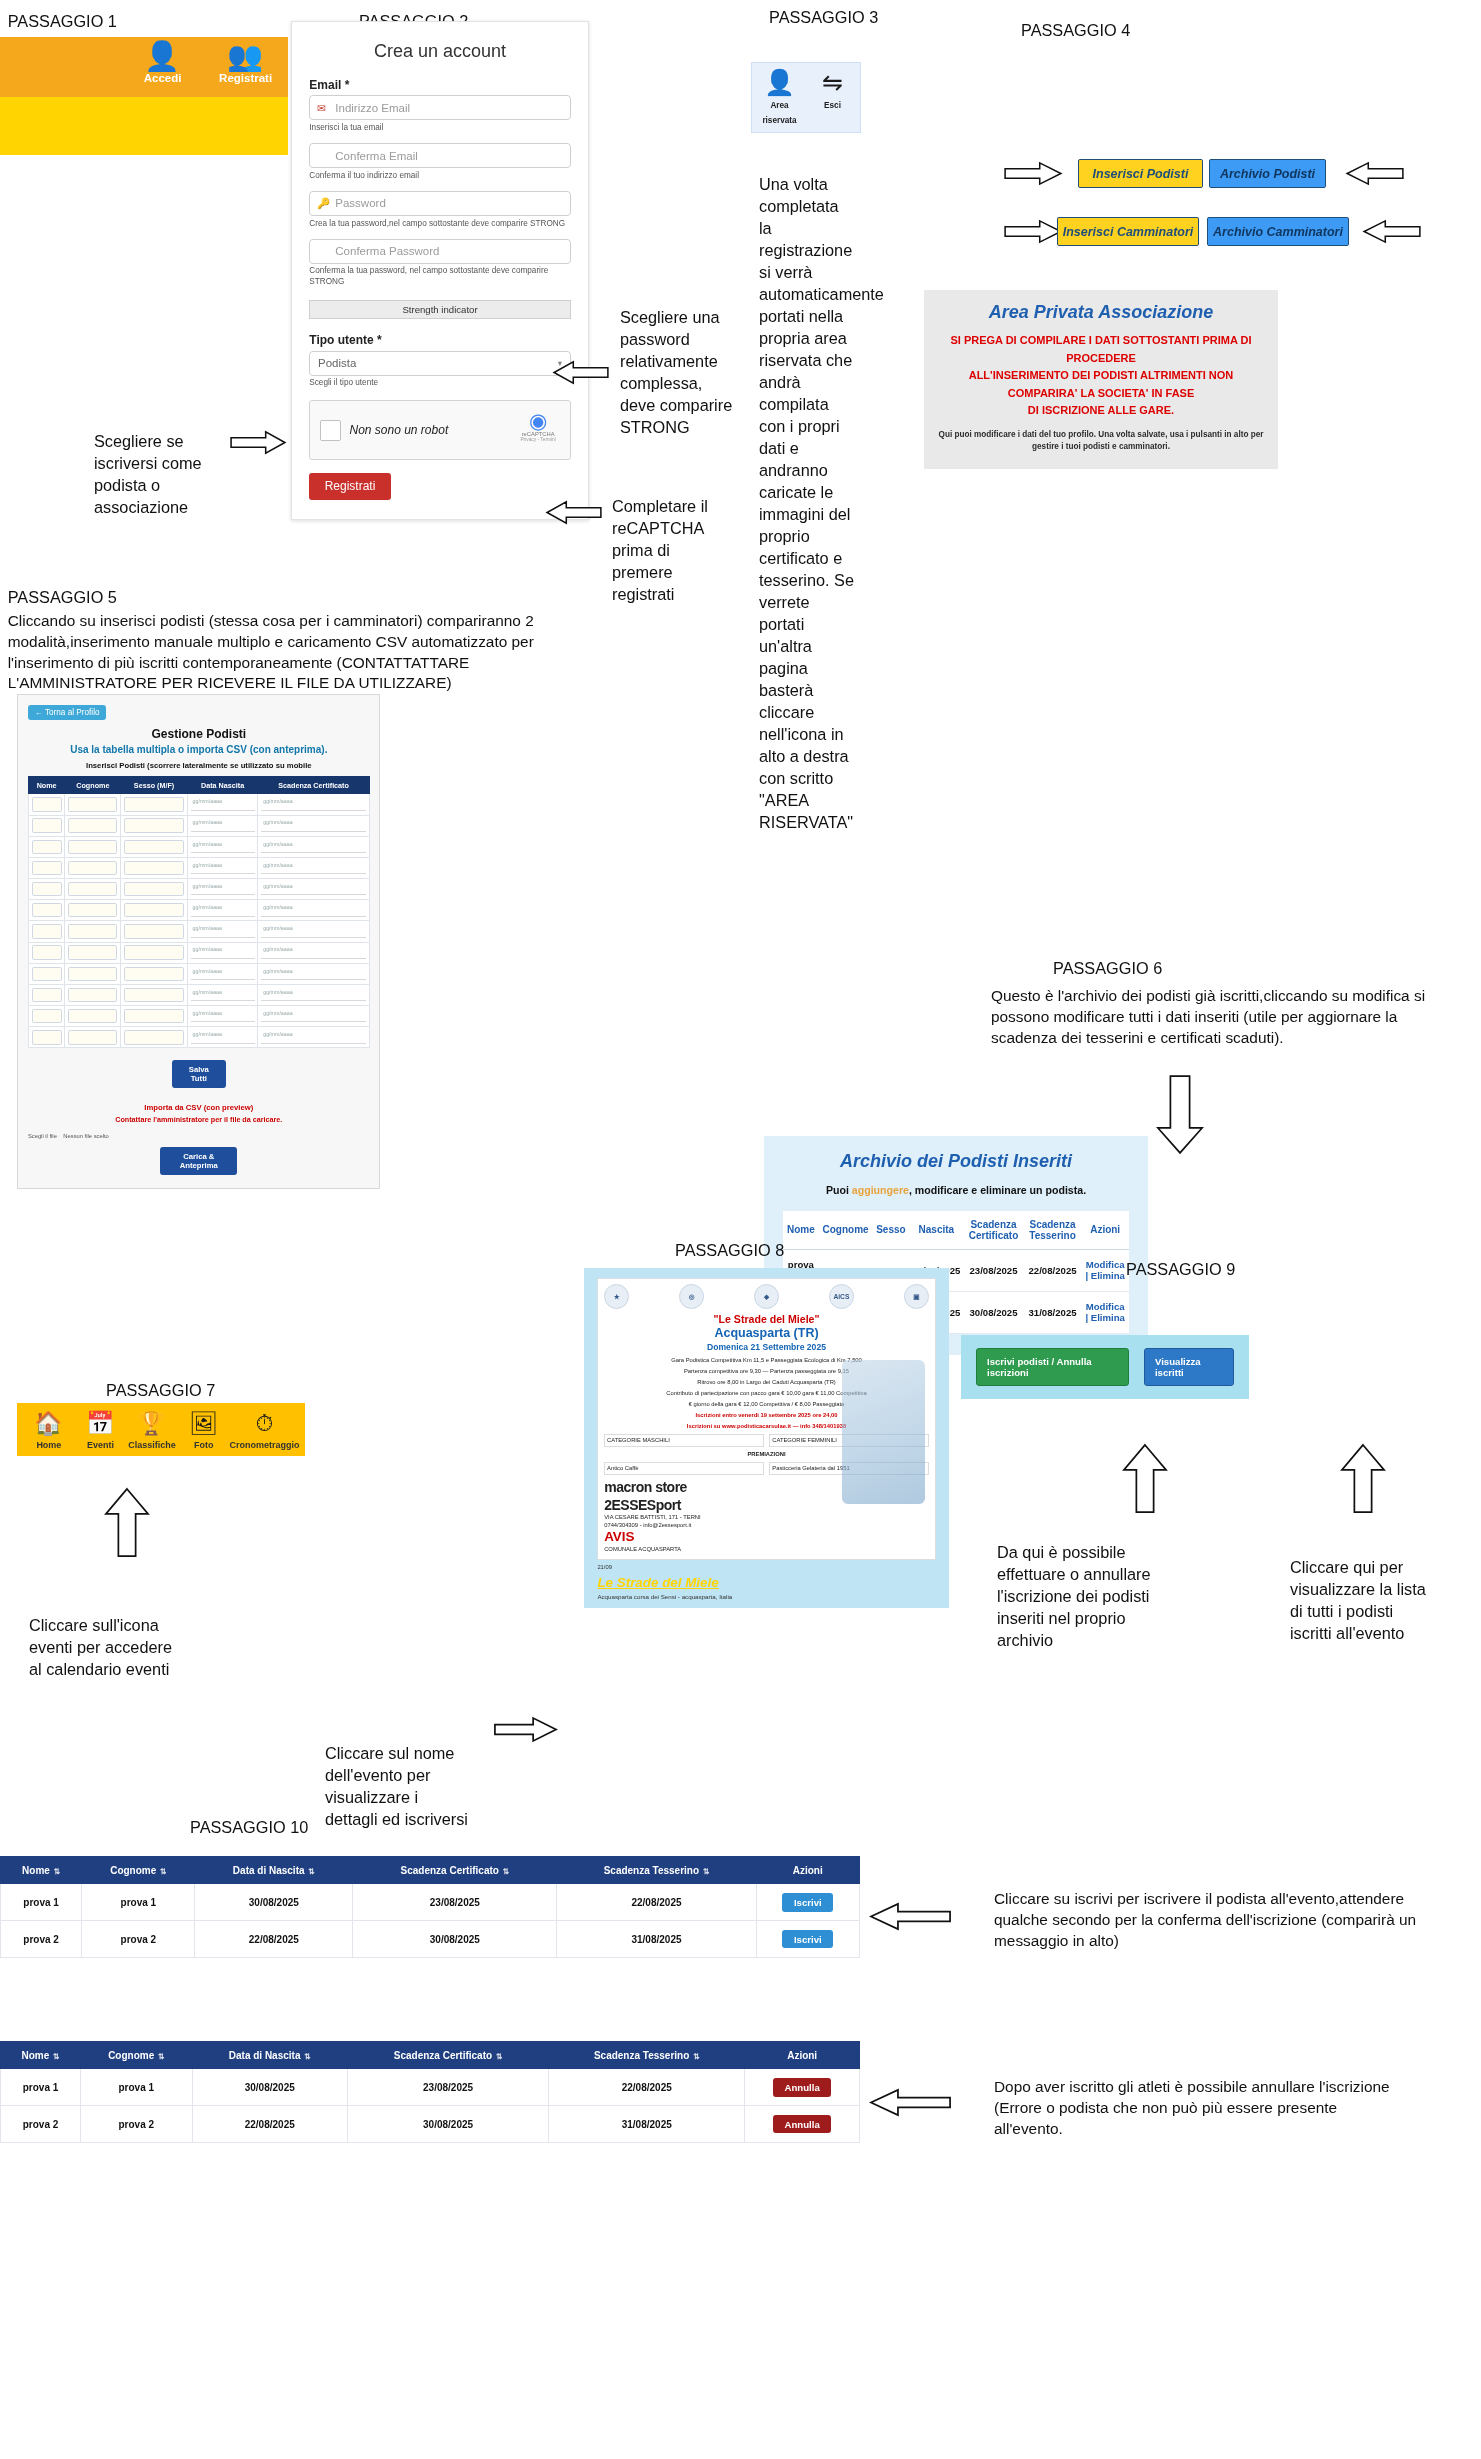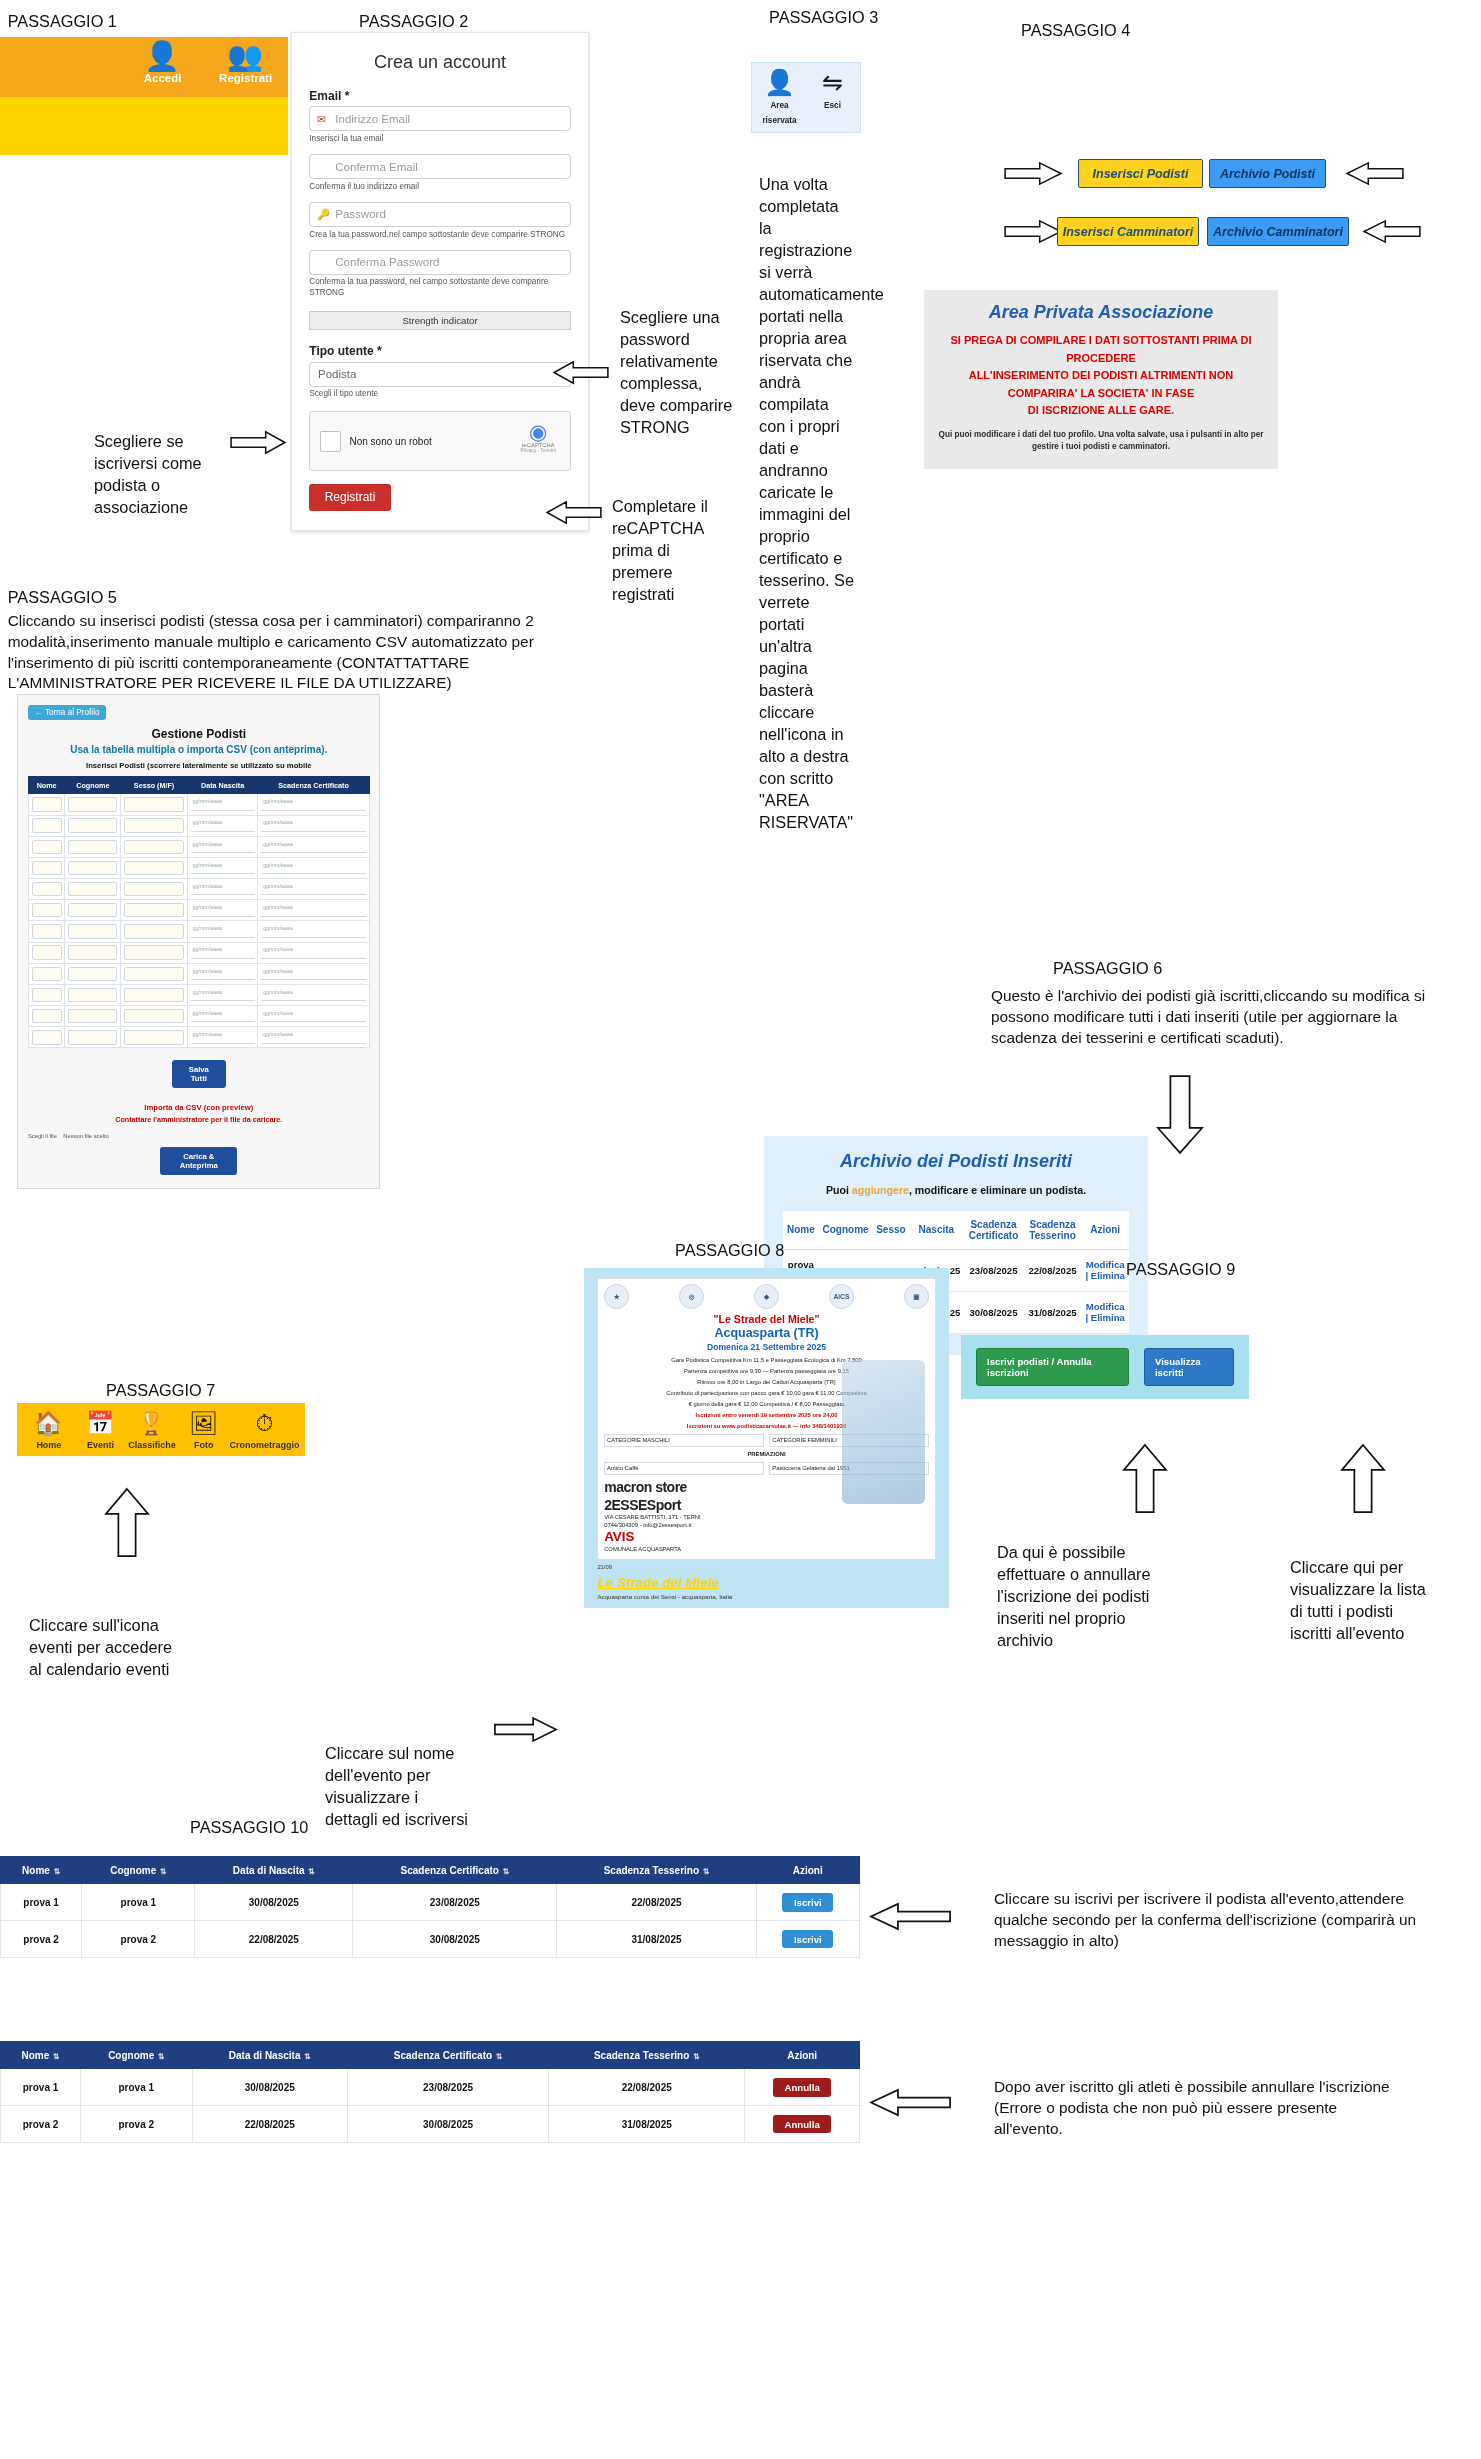--- a/index.html
+++ b/index.html
@@ -51,21 +51,21 @@
     width:100%; height:25px; border:1px solid #cfcfcf; border-radius:3.8px; background:#fff;
     font-size:11.5px; color:#666; padding:0 7.7px; display:flex; align-items:center;
     justify-content:space-between;
   }
   .sel .chev { font-size:8.6px; color:#888; }
   .captcha {
     margin-top:11.5px; width:100%; height:60px; border:1px solid #d3d3d3; border-radius:2.9px;
     background:#f9f9f9; display:flex; align-items:center; padding:0 9.6px; position:relative;
   }
   .cb { width:21px; height:21px; border:1px solid #c1c1c1; background:#fff; border-radius:1.9px; }
-  .captcha .txt { font-size:10px; margin-left:8.6px; color:#222; }
+  .captcha .txt { font-size:12px; margin-left:8.6px; color:#222;font-style:italic; }
   .captcha .logo { position:absolute; right:8.6px; top:8.6px; text-align:center; width:46px; }
   .captcha .logo .mark { font-size:21px; color:#4285f4; line-height:21px; }
   .captcha .logo .nm { font-size:5.8px; color:#7a7a7a; }
   .captcha .logo .tos { font-size:4.8px; color:#9a9a9a; }
   .btn-red {
     margin-top:12.5px; background:#c9302c; color:#fff; border:none; border-radius:2.9px;
     padding:6.7px 15.4px; font-size:12px; cursor:pointer;
   }
 
   
@@ -226,21 +226,21 @@
   <div class="s1-yellow"></div>
 </div>
 <div class="abs note" style="left:94px; top:430px; width:115px;">Scegliere se iscriversi come podista o associazione</div>
 <div class="abs arrow-right" style="left:229px; top:430px;">
   <svg width="58" height="25" viewBox="0 0 60 26">
       <path d="M2 8 H38 V2 L58 13 L38 24 V18 H2 Z" fill="#ffffff" stroke="#111" stroke-width="1.6"></path>
     </svg>
 </div>
 
 <div class="abs step-label" style="left:359px; top:11.5px;">PASSAGGIO 2</div>
-<div class="abs card2" style="left:291px; top:32px;">
+<div class="abs card2" style="left:291px; top:21px;">
   <h2>Crea un account</h2>
 
   <div class="lab">Email *</div>
   <div class="inp">
     <span class="ic">✉</span>
     <span>Indirizzo Email</span>
   </div>
   <div class="hint">Inserisci la tua email</div>
 
   <div class="inp" style="margin-top:9.6px;">

